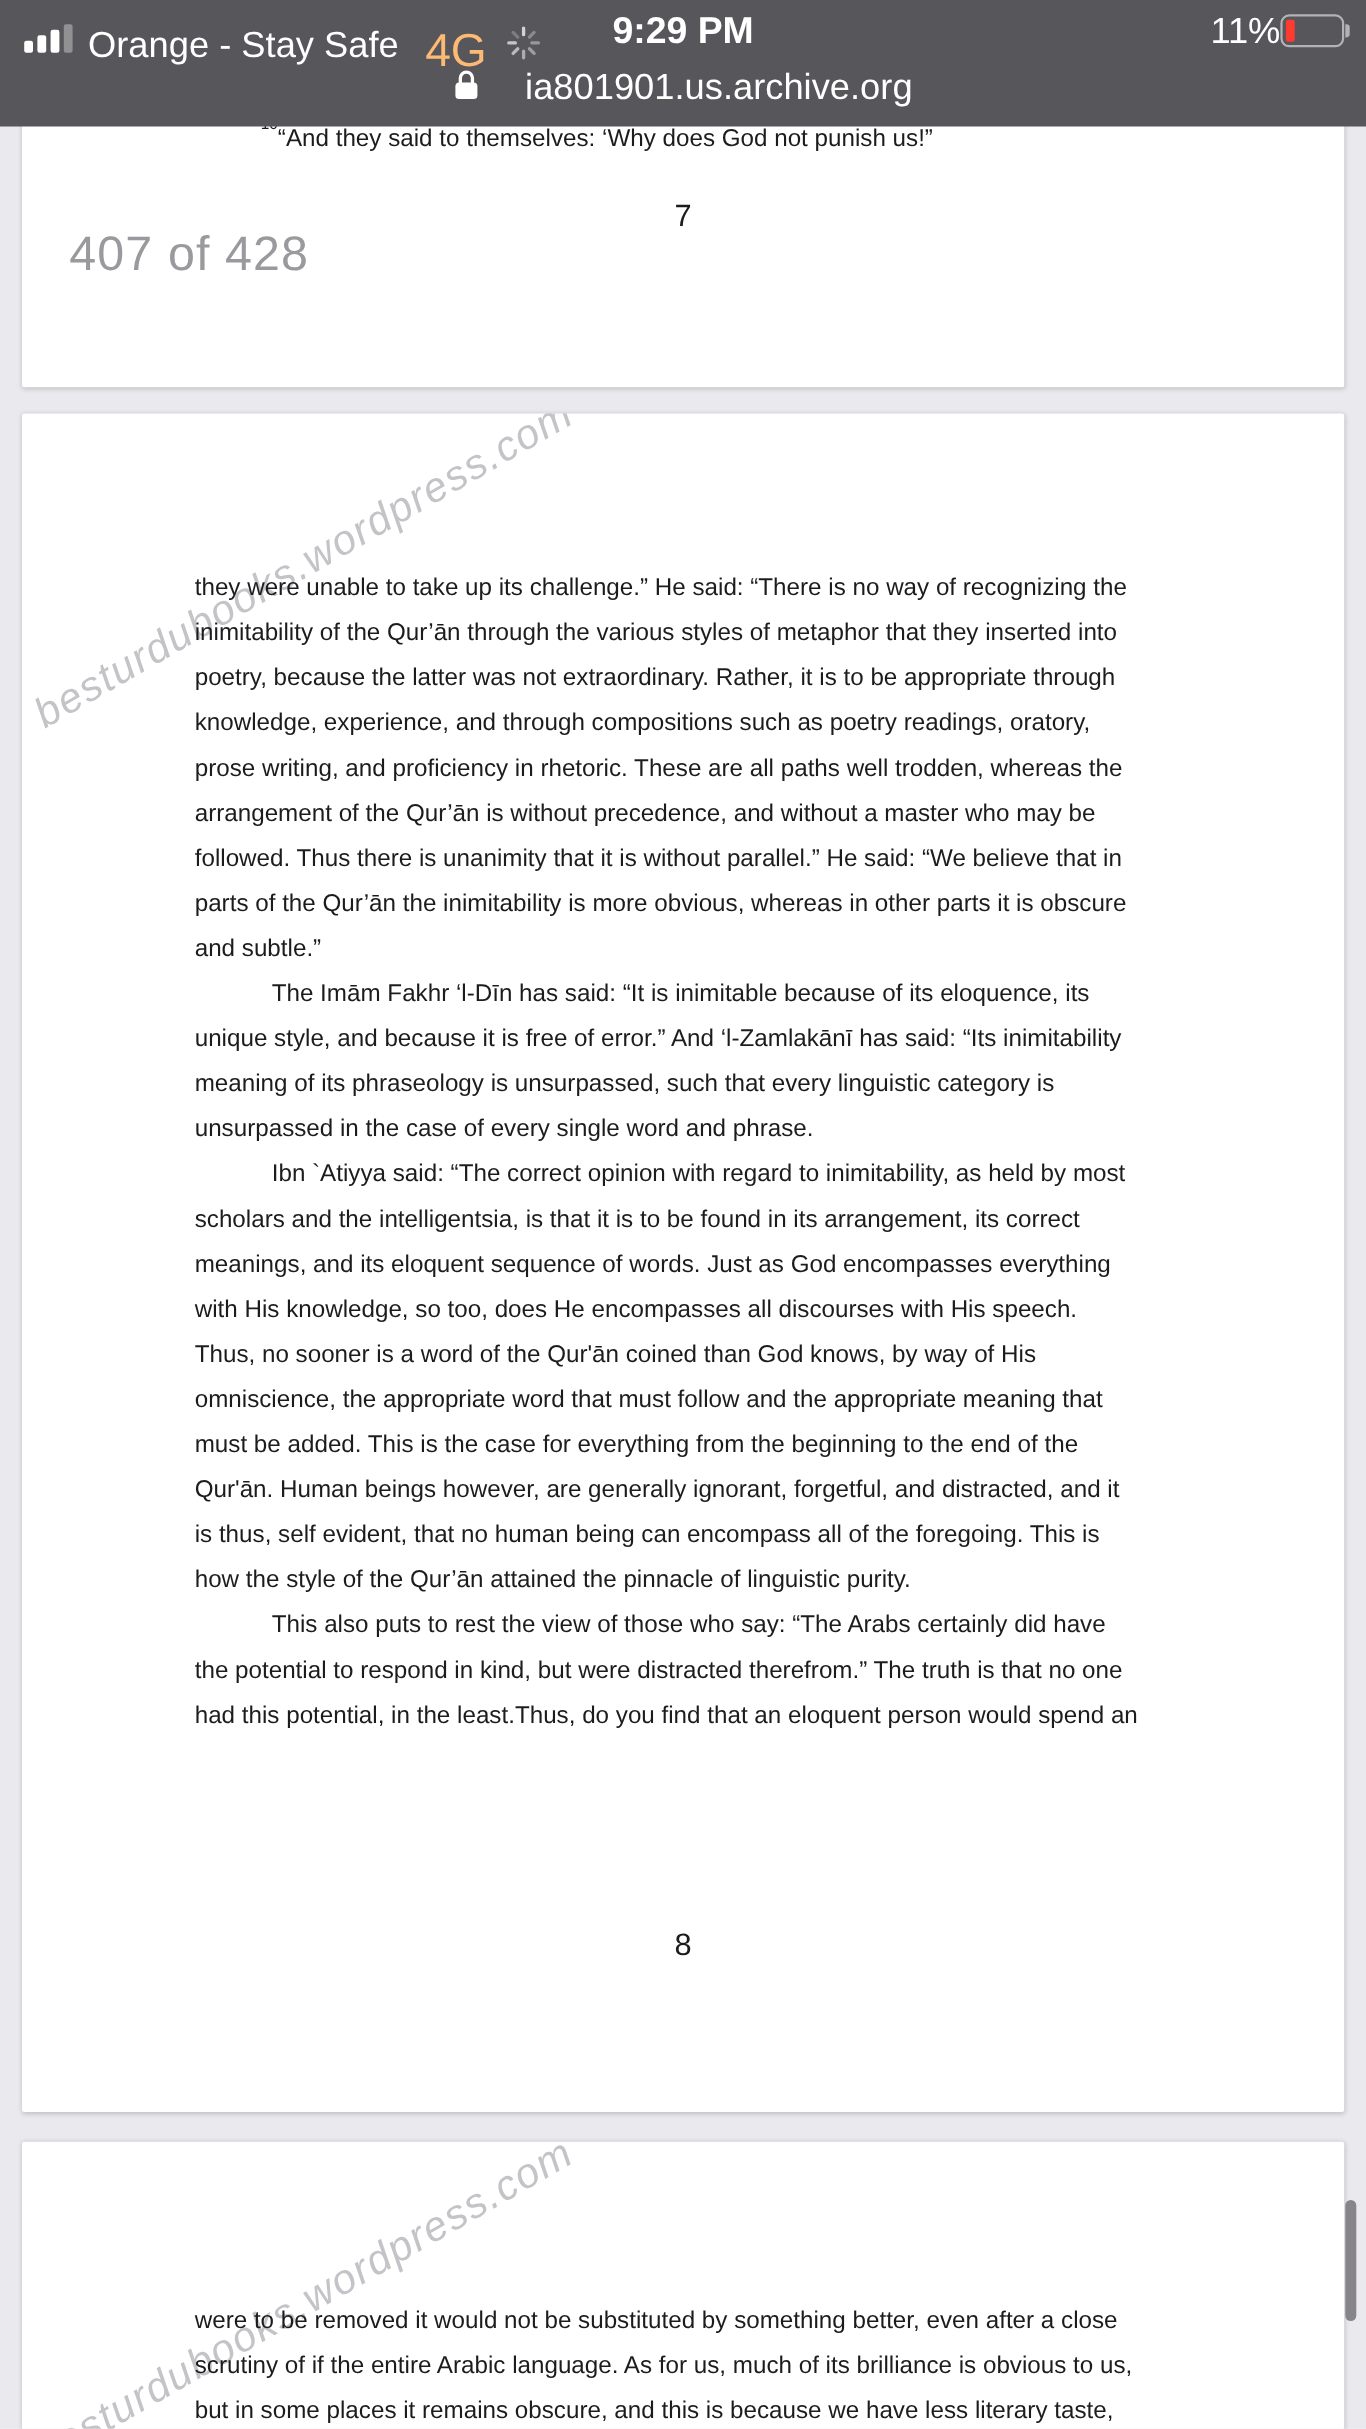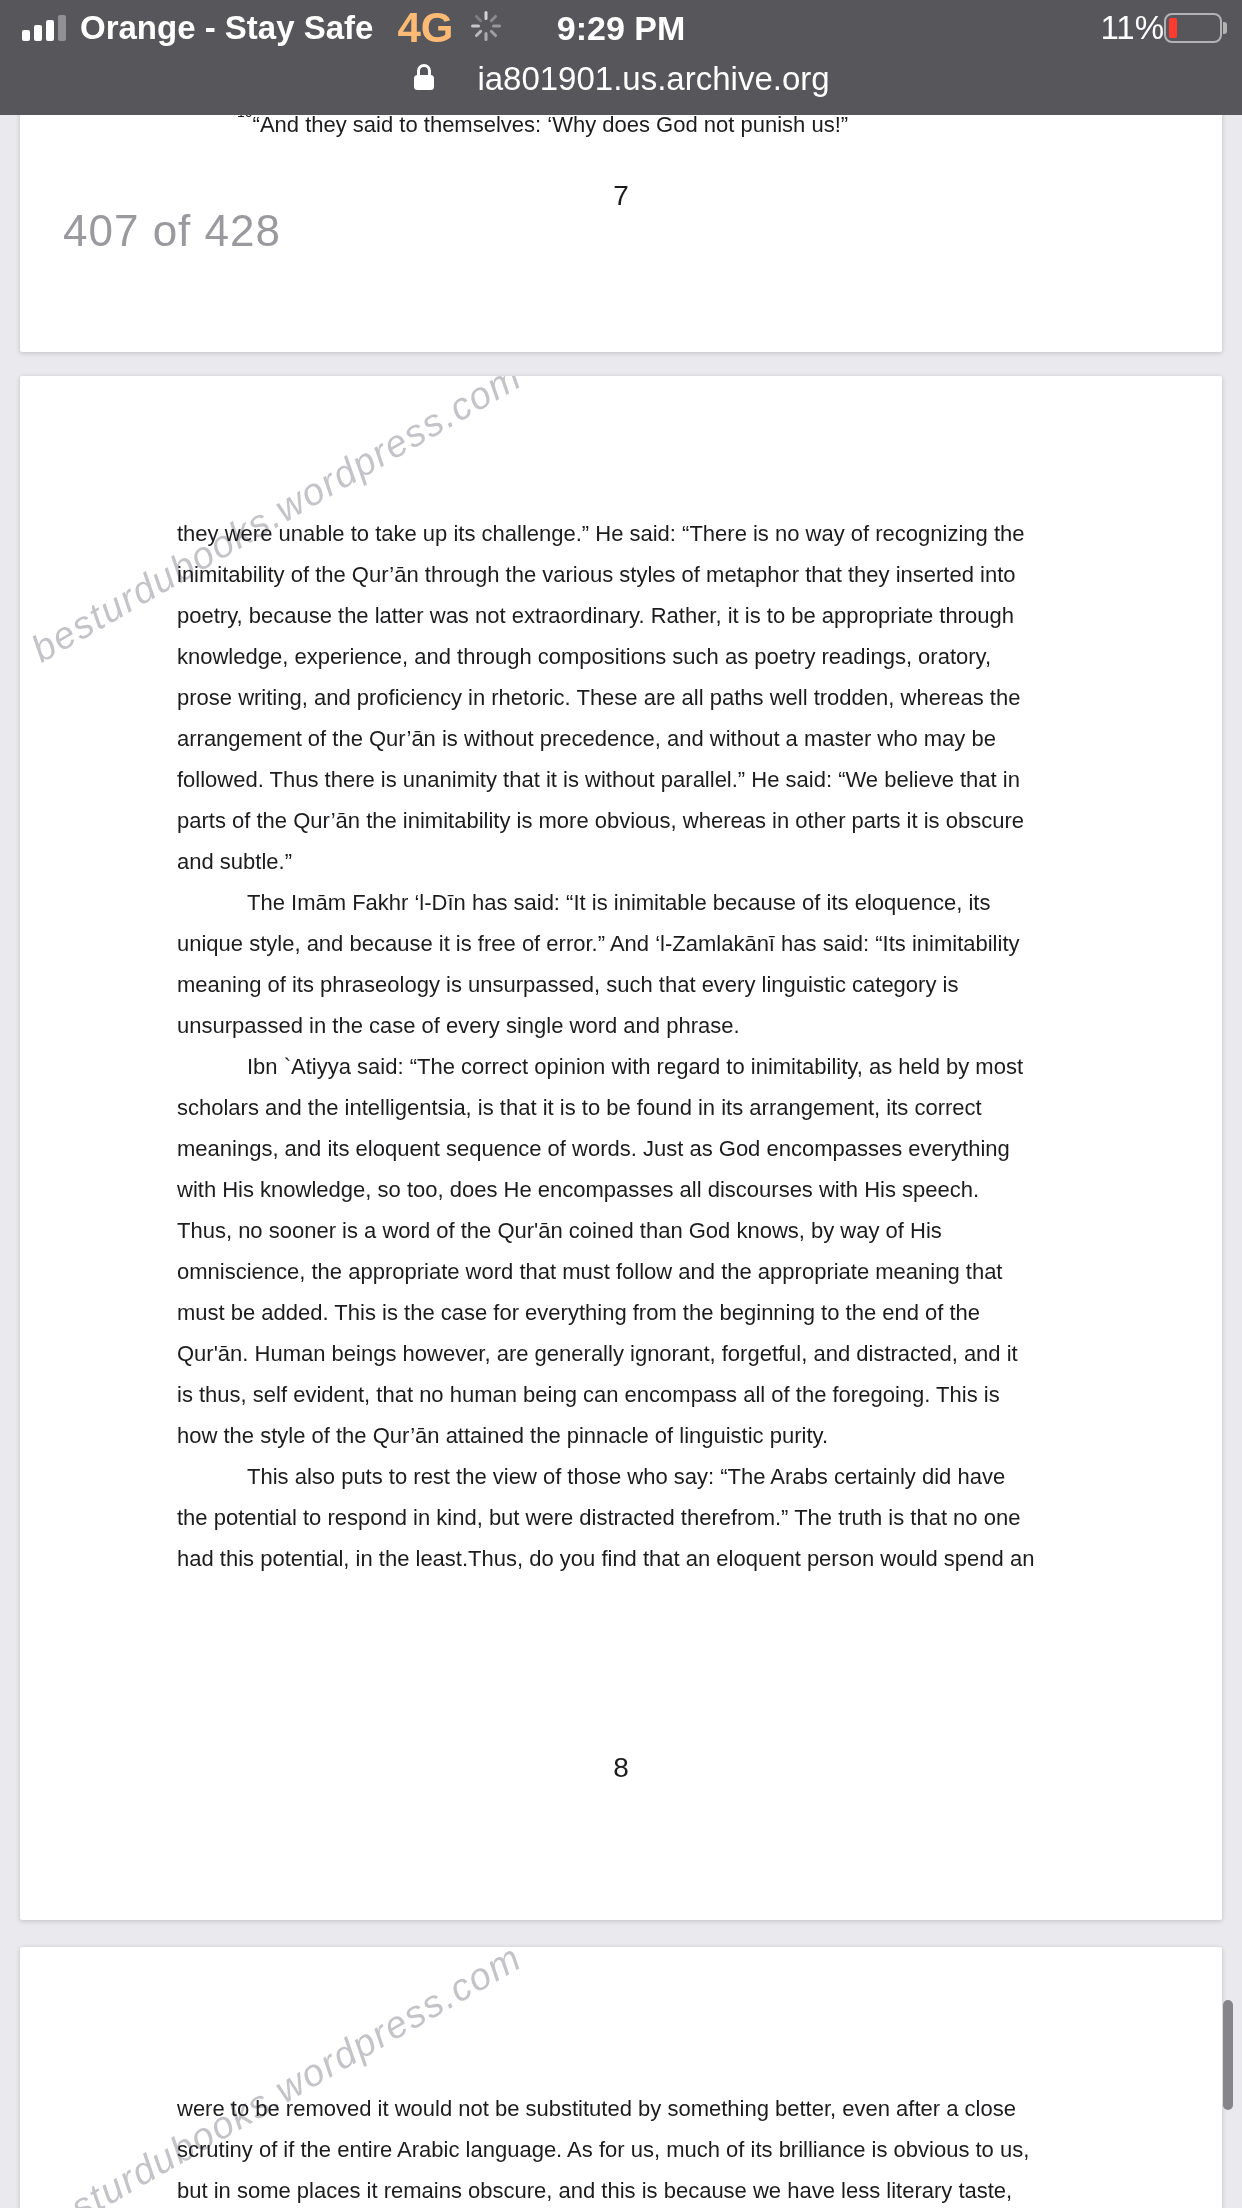--- a/index.html
+++ b/index.html
@@ -3,21 +3,21 @@
 <meta charset="utf-8">
 <style>
   html,body{margin:0;padding:0;}
   body{width:1242px;height:2208px;overflow:hidden;background:#e9e9ee;
        font-family:"Liberation Sans", sans-serif;}
   .screen{position:absolute;left:0;top:0;width:1242px;height:2208px;overflow:hidden;}
 
   
   .header{position:absolute;left:0;top:0;width:1242px;height:115px;background:#57565b;z-index:10;}
   .status-row{position:absolute;left:0;top:6px;width:1242px;height:44px;}
-  .left-cluster{position:absolute;left:22px;top:0;height:44px;display:flex;align-items:center;font-weight:bold;}
+  .left-cluster{position:absolute;left:22px;top:16px;height:44px;display:flex;align-items:flex-start;}
   .signal{display:flex;align-items:flex-end;gap:4px;margin-right:14px;}
   .sbar{width:8px;border-radius:2px;background:#ffffff;}
   .sbar.b1{height:11px}.sbar.b2{height:16px}.sbar.b3{height:21px}
   .sbar.b4{height:26px;background:rgba(255,255,255,0.35);}
   .carrier{color:#fff;font-size:33px;margin-right:24px;white-space:nowrap;}
   .network{color:#fdba74;font-size:42px;margin-right:16px;}
   .time{position:absolute;left:0;top:0;width:1242px;height:44px;text-align:center;
         color:#fff;font-size:34px;font-weight:600;line-height:44px;}
   .right-cluster{position:absolute;right:20px;top:0;height:44px;display:flex;align-items:center;gap:0;}
   .batt-pct{color:#fff;font-size:33px;}

